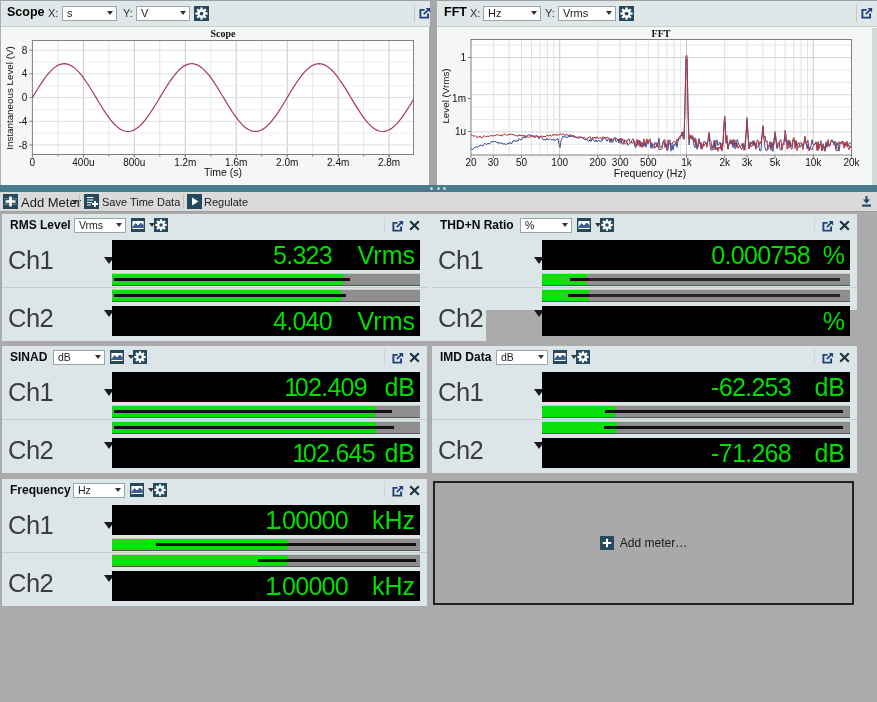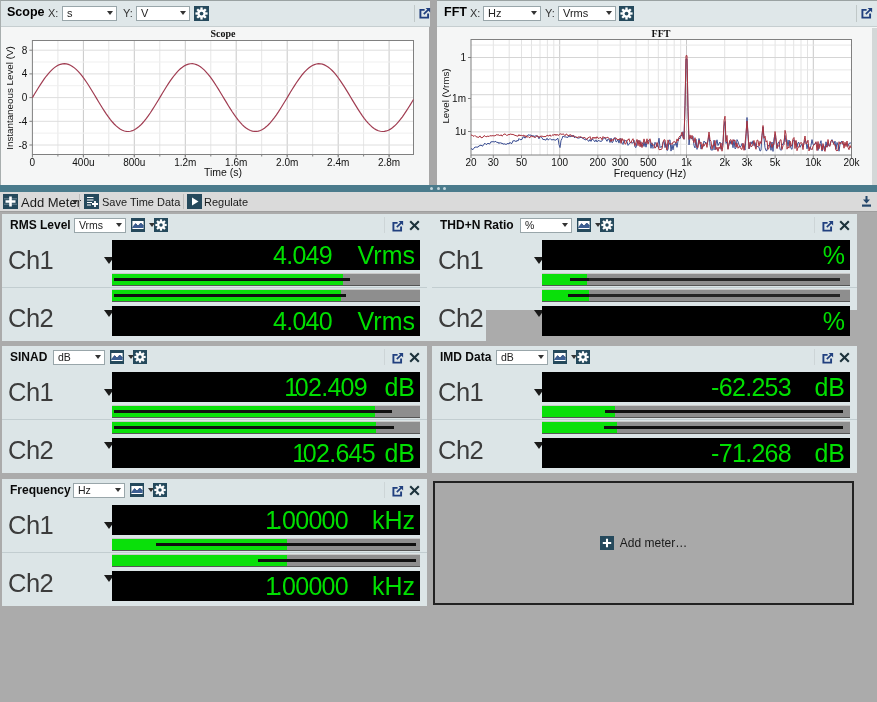--- a/index.html
+++ b/index.html
@@ -287,21 +287,21 @@
       <path d="M4.8 7.2 L9.6 2.4" stroke="#21407f" stroke-width="1.7"></path>
       <path d="M6.6 0.9 L11.1 0.9 L11.1 5.4 Z" fill="#21407f"></path>
     </svg>
     <svg style="position:absolute;left:407px;top:6px" width="11" height="11" viewBox="0 0 11 11">
       <path d="M1.2 1.2 L9.8 9.8 M9.8 1.2 L1.2 9.8" stroke="#1d333c" stroke-width="2.1"></path>
     </svg>
     <div style="position:absolute;left:0;top:73px;width:425px;height:1px;background:#c2cdd0"></div>
     <span style="position:absolute;left:6px;top:32.5px;font-size:25.5px;color:#3c3c3c;line-height:26px;letter-spacing:-0.5px">Ch1</span>
     <span style="position:absolute;left:101.5px;top:43.0px;width:0;height:0;border-left:5.0px solid transparent;border-right:5.0px solid transparent;border-top:7px solid #1a1a1a"></span>
     <div style="position:absolute;left:110px;top:26px;width:308px;height:30px;background:#000">
-      <span class="v" style="right:88px">4.049</span>
+      <span class="v" style="right:88px">5.323</span>
       <span class="v u" style="right:5px">Vrms</span>
     </div>
     <div style="position:absolute;left:110px;top:59px;width:308px;height:13px;background:#8e8e8e;border-top:1px solid #c9c9c9;border-bottom:1px solid #555;box-sizing:border-box;overflow:hidden">
       <div style="position:absolute;left:0;top:0;width:231px;height:11px;background:#0ae00a"></div>
       <div style="position:absolute;left:2px;top:3.75px;width:235.5px;height:3.5px;background:#101010"></div>
     </div>
     <span style="position:absolute;left:6px;top:90.5px;font-size:25.5px;color:#3c3c3c;line-height:26px;letter-spacing:-0.5px">Ch2</span>
     <span style="position:absolute;left:101.5px;top:95.5px;width:0;height:0;border-left:5.0px solid transparent;border-right:5.0px solid transparent;border-top:7px solid #1a1a1a"></span>
     <div style="position:absolute;left:110px;top:92px;width:308px;height:30px;background:#000">
       <span class="v" style="right:88px">4.040</span>
@@ -344,20 +344,21 @@
       <path d="M4.8 7.2 L9.6 2.4" stroke="#21407f" stroke-width="1.7"></path>
       <path d="M6.6 0.9 L11.1 0.9 L11.1 5.4 Z" fill="#21407f"></path>
     </svg>
     <svg style="position:absolute;left:407px;top:6px" width="11" height="11" viewBox="0 0 11 11">
       <path d="M1.2 1.2 L9.8 9.8 M9.8 1.2 L1.2 9.8" stroke="#1d333c" stroke-width="2.1"></path>
     </svg>
     <div style="position:absolute;left:0;top:73px;width:425px;height:1px;background:#c2cdd0"></div>
     <span style="position:absolute;left:6px;top:32.5px;font-size:25.5px;color:#3c3c3c;line-height:26px;letter-spacing:-0.5px">Ch1</span>
     <span style="position:absolute;left:101.5px;top:43.0px;width:0;height:0;border-left:5.0px solid transparent;border-right:5.0px solid transparent;border-top:7px solid #1a1a1a"></span>
     <div style="position:absolute;left:110px;top:26px;width:308px;height:30px;background:#000">
+      <span class="v" style="right:40px">0.000758</span>
       <span class="v u" style="right:5px">%</span>
     </div>
     <div style="position:absolute;left:110px;top:59px;width:308px;height:13px;background:#8e8e8e;border-top:1px solid #c9c9c9;border-bottom:1px solid #555;box-sizing:border-box;overflow:hidden">
       <div style="position:absolute;left:0;top:0;width:45px;height:11px;background:#0ae00a"></div>
       <div style="position:absolute;left:27.6px;top:3.75px;width:19.799999999999997px;height:3.5px;background:#101010"></div>
       <div style="position:absolute;left:47.4px;top:3.75px;width:250.6px;height:3.5px;background:#262626"></div>
     </div>
     <span style="position:absolute;left:6px;top:90.5px;font-size:25.5px;color:#3c3c3c;line-height:26px;letter-spacing:-0.5px">Ch2</span>
     <span style="position:absolute;left:101.5px;top:95.5px;width:0;height:0;border-left:5.0px solid transparent;border-right:5.0px solid transparent;border-top:7px solid #1a1a1a"></span>
     <div style="position:absolute;left:110px;top:92px;width:308px;height:30px;background:#000">

